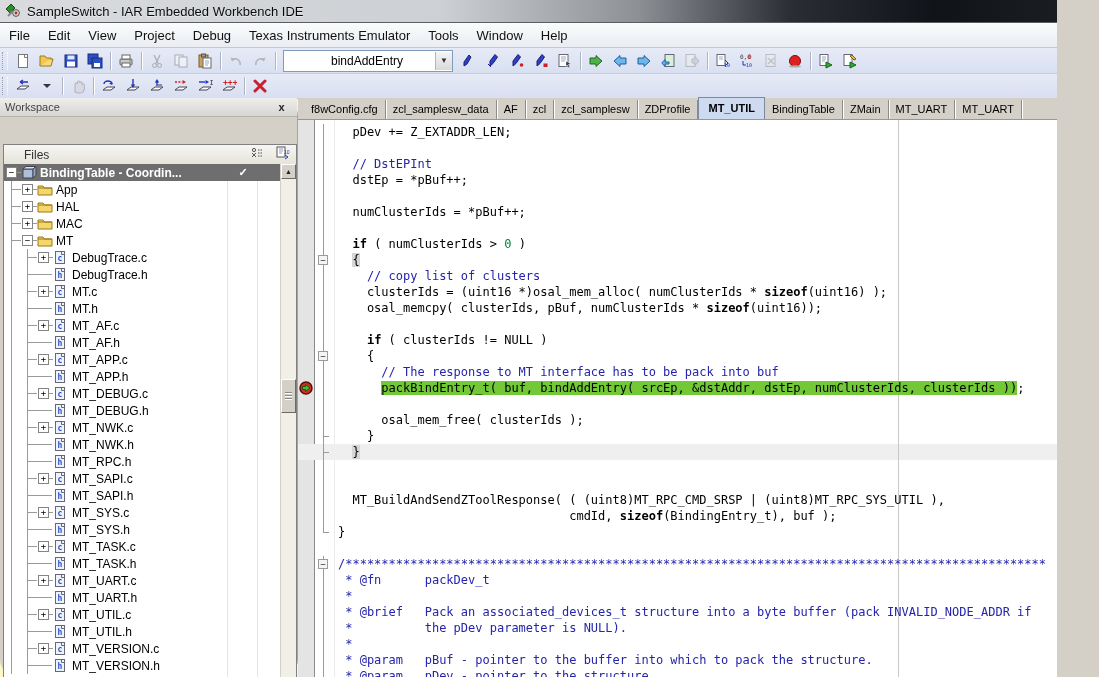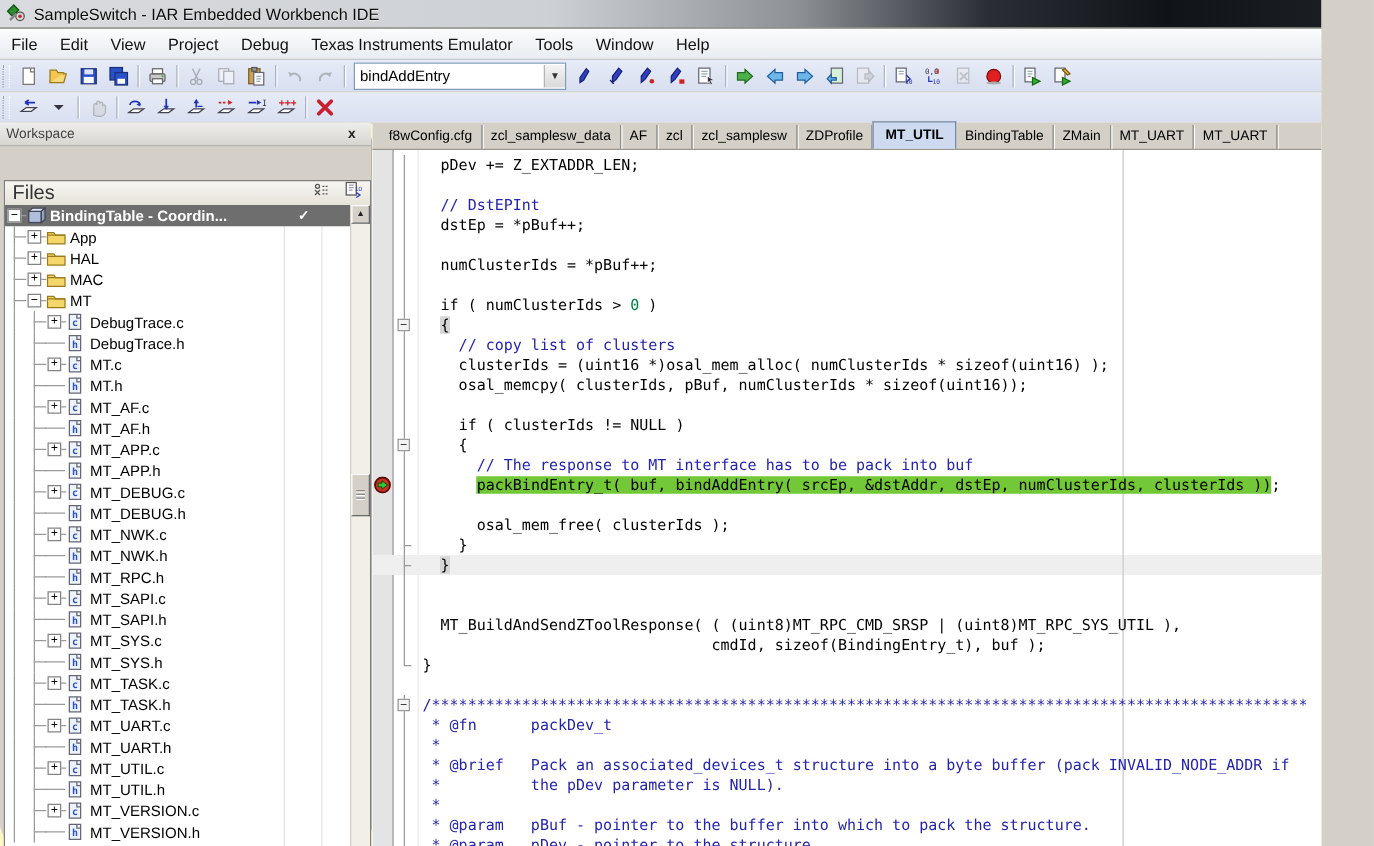--- a/index.html
+++ b/index.html
@@ -17,41 +17,41 @@
   
   .toolbar{position:absolute;left:0;width:1099px;background:linear-gradient(#e7ebf7,#d8dff0);display:flex;align-items:center;}
   .tb1{top:48px;height:25px;border-bottom:1px solid #c6ccdd;}
   .tb2{top:74px;height:24px;border-bottom:1px solid #b9bfce;}
   .grip{width:4px;height:18px;margin:0 3px 0 2px;border-left:1px dotted #9aa0b4;border-right:1px dotted #ffffff;}
   .tbtn{width:22px;height:21px;display:flex;align-items:center;justify-content:center;border:1px solid transparent;border-radius:2px;}
   .tbtn svg{display:block;}
   .tbtn.disabled{opacity:.45;filter:grayscale(1);}
   .tsep{width:1px;height:18px;background:#aeb4c6;margin:0 3px;box-shadow:1px 0 0 #fff;}
   .combo{display:flex;align-items:center;height:20px;width:168px;background:#fff;border:1px solid #7f9db9;margin:0 4px;}
-  .combo .cval{flex:1;font-size:12px;padding:0 4px;color:#000;}
+  .combo .cval{flex:1;font-size:12px;padding:0 20px;color:#000;margin-left:27px;}
   .combo .cbtn{width:16px;height:18px;background:linear-gradient(#f4f4f4,#d9d9d9);border-left:1px solid #b5b5b5;
     display:flex;align-items:center;justify-content:center;font-size:8px;color:#333;}
   
   .main{position:absolute;left:0;top:98px;width:1099px;height:579px;}
   
   .workspace{position:absolute;left:0;top:0;width:297px;height:579px;background:#d4d0c8;border-right:1px solid #a8a49c;border-radius:18px;}
   .ws-header{position:absolute;left:0;top:0;width:100%;height:18px;background:linear-gradient(#efeeec,#d8d6d1);
     border-bottom:1px solid #b5b2aa;display:flex;align-items:center;}
   .ws-title{font-size:11px;color:#444;padding-left:5px;flex:1;}
   .ws-close{width:15px;height:13px;margin-right:8px;text-align:center;font-size:11px;line-height:12px;color:#222;font-weight:bold;}
   .ws-combo{position:absolute;left:4px;top:22px;width:286px;height:20px;background:#fff;border:1px solid #808080;
     box-shadow:inset 1px 1px 0 #404040;display:flex;align-items:center;margin-top:24px;}
   .ws-combo .cval{flex:1;font-size:12px;padding:0 4px;}
   .ws-combo .cbtn{width:17px;height:18px;background:#d4d0c8;border-left:1px solid #808080;
     box-shadow:inset -1px -1px 0 #6a6a6a,inset 1px 1px 0 #fff;display:flex;align-items:center;justify-content:center;font-size:8px;}
   .files-box{position:absolute;left:3px;top:46px;width:292px;height:533px;background:#fff;
     border:1px solid #808080;box-shadow:inset 1px 1px 0 #555;}
   .files-header{position:absolute;left:0;top:0;right:0;height:19px;background:linear-gradient(#f7f6f2,#e6e3da);
     border-bottom:1px solid #c0bdb2;display:flex;align-items:center;}
-  .files-header .fh-label{font-size:16px;color:#333;padding-left:6px;flex:1;}
+  .files-header .fh-label{font-size:12px;color:#333;padding-left:20px;flex:1;}
   .fh-icon{width:26px;text-align:center;}
   .tree{position:absolute;left:0;top:19px;right:15px;bottom:0;overflow:hidden;background:#fff;}
   .colsep{position:absolute;top:0;bottom:0;width:1px;background:rgba(0,0,0,.10);}
   .trow{position:relative;height:17px;display:flex;align-items:center;white-space:nowrap;font-size:12px;color:#000;}
   .trow.sel{background:#6e6e6e;color:#fff;font-weight:bold;}
   .tcell{position:relative;width:16px;height:17px;flex:0 0 16px;}
   .vline{position:absolute;left:7px;top:0;bottom:0;width:1px;background:#9a9a9a;}
   .hstub{position:absolute;left:7px;top:8px;right:-1px;height:1px;background:#9a9a9a;}
   .hfull{position:absolute;left:0;top:8px;right:0;height:1px;background:#9a9a9a;}
   .pmbox{position:absolute;left:2px;top:3px;width:11px;height:11px;background:#fff;border:1px solid #848484;
@@ -81,21 +81,21 @@
   .gcell{position:absolute;left:0;top:0;width:16px;height:16px;}
   .fcell{position:absolute;left:17px;top:0;width:19px;height:16px;}
   .frail{position:absolute;left:8px;top:0;bottom:0;width:1px;background:#9a9a9a;}
   .frail.half{bottom:8px;}
   .fminus{position:absolute;left:3px;top:3px;width:10px;height:10px;border:1px solid #9a9a9a;background:#f4f4f4;
     font:9px/8px "DejaVu Sans Mono",monospace;text-align:center;box-sizing:border-box;color:#333;}
   .ftick{position:absolute;left:8px;top:8px;width:6px;height:1px;background:#9a9a9a;}
   .codetext{position:absolute;left:40px;top:0;white-space:pre;z-index:6;}
   .cp{color:#000;}
   .cc{color:#2424ac;margin-top:28px;}
-  .ck{color:#000;font-weight:normal;}
+  .ck{color:#000;font-weight:bold;}
   .cn{color:#008040;}
   .chl{background:#72c837;color:#000;}
   .chip{background:#d6d6d6;}
   .bpmark{position:absolute;left:1px;top:1px;width:14px;height:14px;}
 </style>
 </head>
 <body>
 <div id="stage">
 
   <div class="titlebar">

